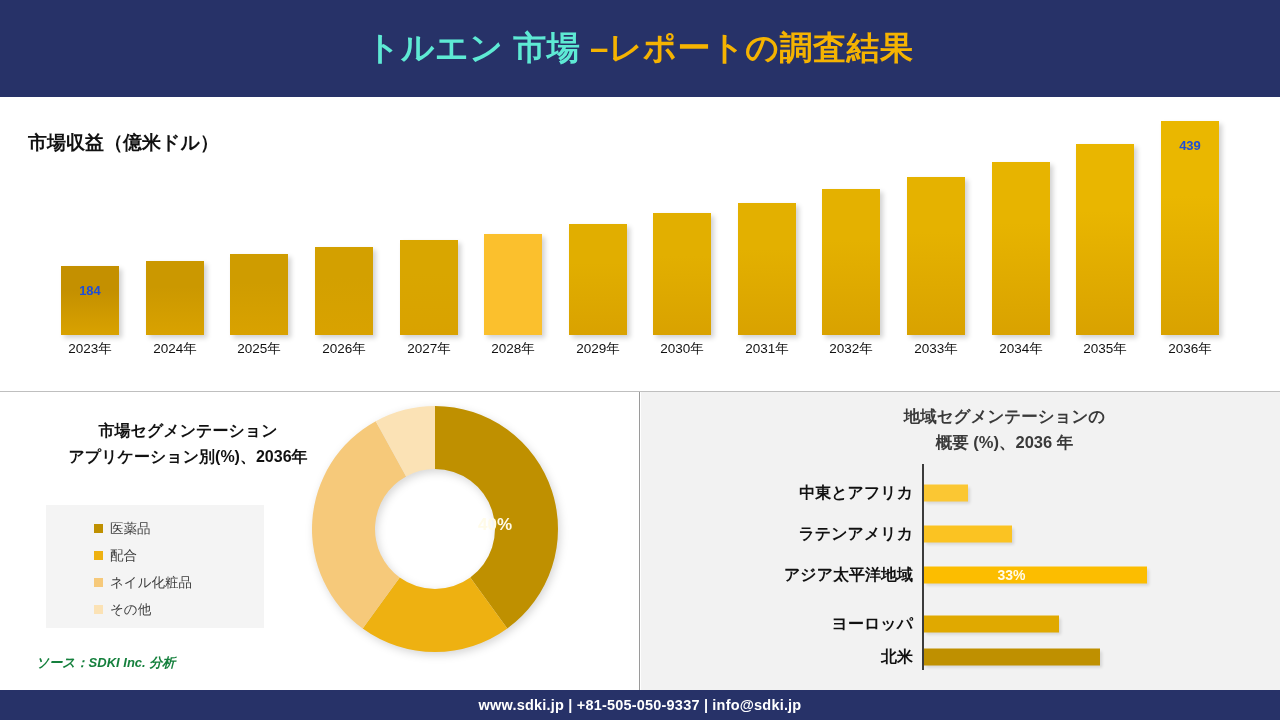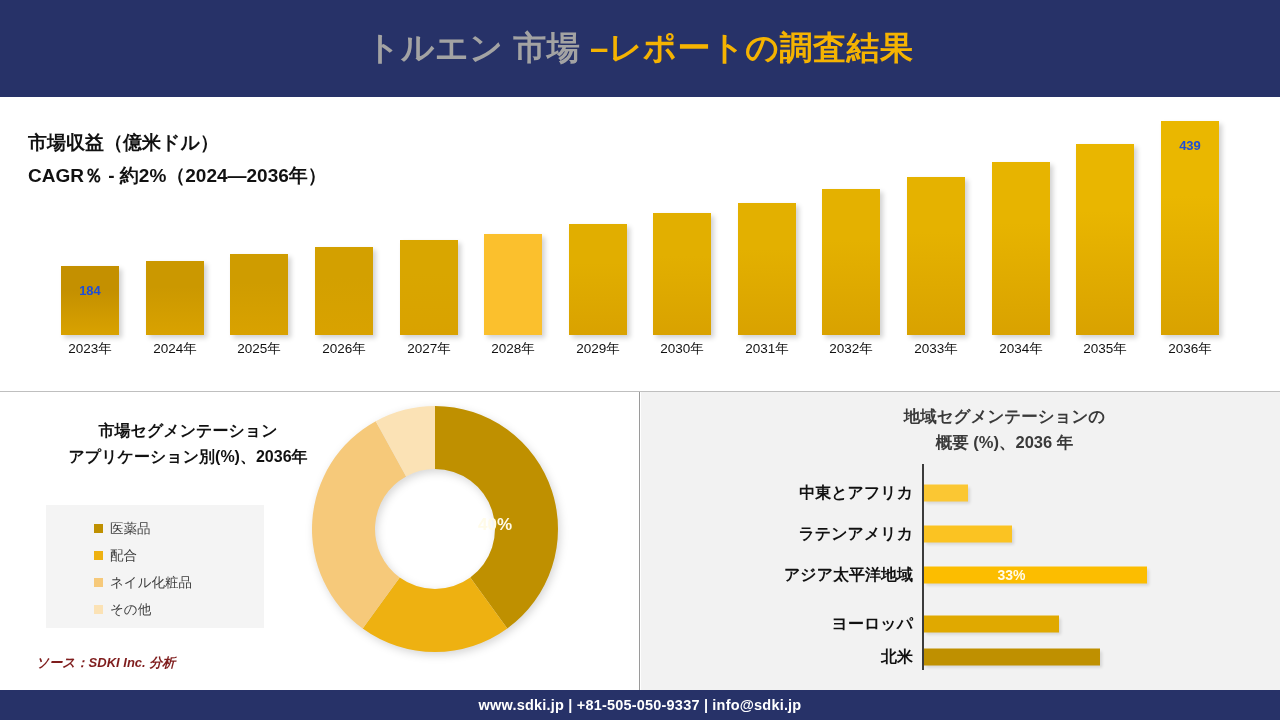--- a/index.html
+++ b/index.html
@@ -29,21 +29,21 @@
     display: flex;
     align-items: center;
     justify-content: center;
   }
   .header-title {
     font-size: 33px;
     font-weight: bold;
     letter-spacing: 0.5px;
     white-space: nowrap;
   }
-  .header-title .ht-white { color: #a3a3a3; }
+  .header-title .ht-white { color: #5eead4; }
   .header-title .ht-gold  { color: #f5b301; }
 
   
   .bar-panel {
     position: absolute;
     left: 0; top: 97px;
     width: 1280px; height: 295px;
     background: #ffffff;
     border-bottom: 1px solid #bfbfbf;
     box-sizing: border-box;
@@ -165,21 +165,21 @@
     font-size: 17px;
     font-weight: bold;
     color: #fffbe8;
   }
   .source-note {
     position: absolute;
     left: 36px; top: 262px;
     font-size: 13px;
     font-style: italic;
     font-weight: bold;
-    color: #7f1d1d;
+    color: #15803d;
     white-space: nowrap;
   }
 
   
   .region-panel {
     position: absolute;
     left: 641px; top: 392px;
     width: 639px; height: 298px;
     background: #f2f2f2;
     box-sizing: border-box;
@@ -262,21 +262,20 @@
 
   <div class="header-bar">
     <div class="header-title">
       <span class="ht-white">トルエン 市場 </span><span class="ht-gold">–レポートの調査結果</span>
     </div>
   </div>
 
   <div class="bar-panel">
     <div class="bar-heading">
       <div class="line1">市場収益（億米ドル）</div>
-      <div class="line2">CAGR％ - 約2%（2024―2036年）</div>
     </div>
     <div class="bar-plot" id="bar-plot">
         <div class="bar-col" style="left: 13px;">
           <div class="bar-rect" style="height: 69px; background: linear-gradient(rgb(196, 144, 0) 0%, rgb(196, 144, 0) 35%, rgb(217, 162, 0) 100%);"></div>
           <div class="bar-value" style="bottom: 37px;">184</div>
         </div>
         <div class="bar-col" style="left: 98px;">
           <div class="bar-rect" style="height: 74px; background: linear-gradient(rgb(203, 152, 0) 0%, rgb(203, 152, 0) 35%, rgb(217, 162, 0) 100%);"></div>
         </div>
         <div class="bar-col" style="left: 182px;">

